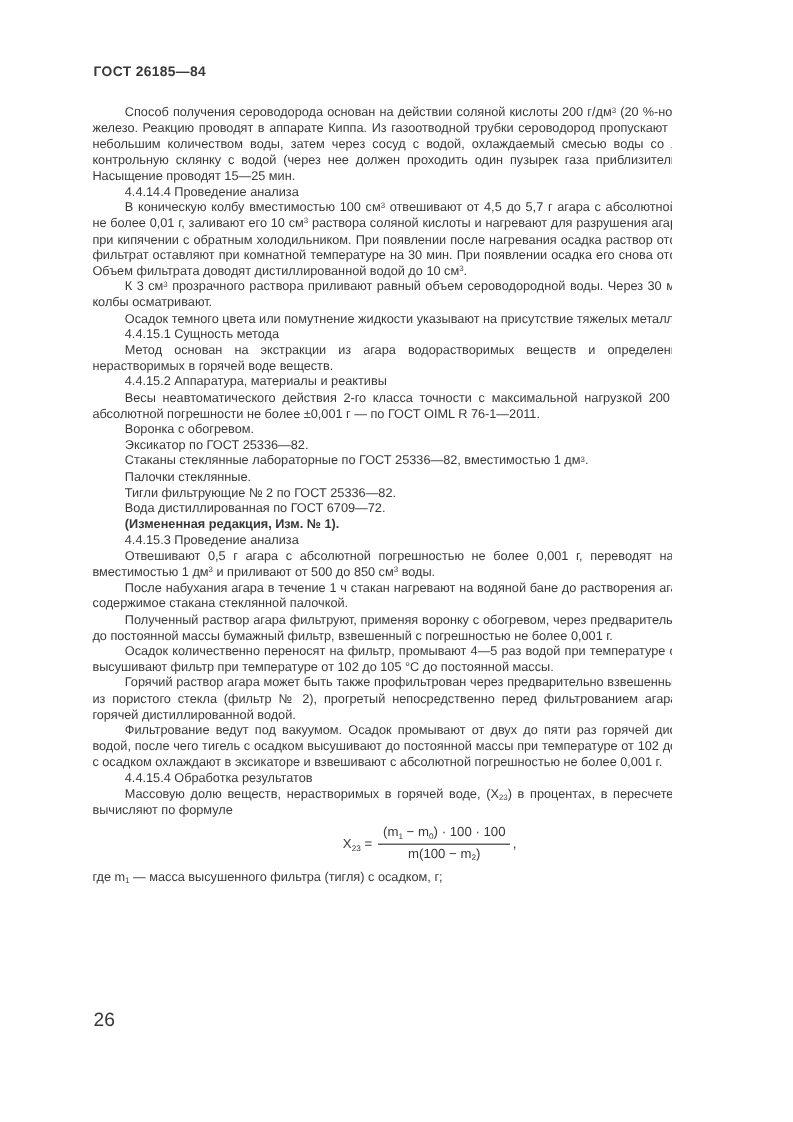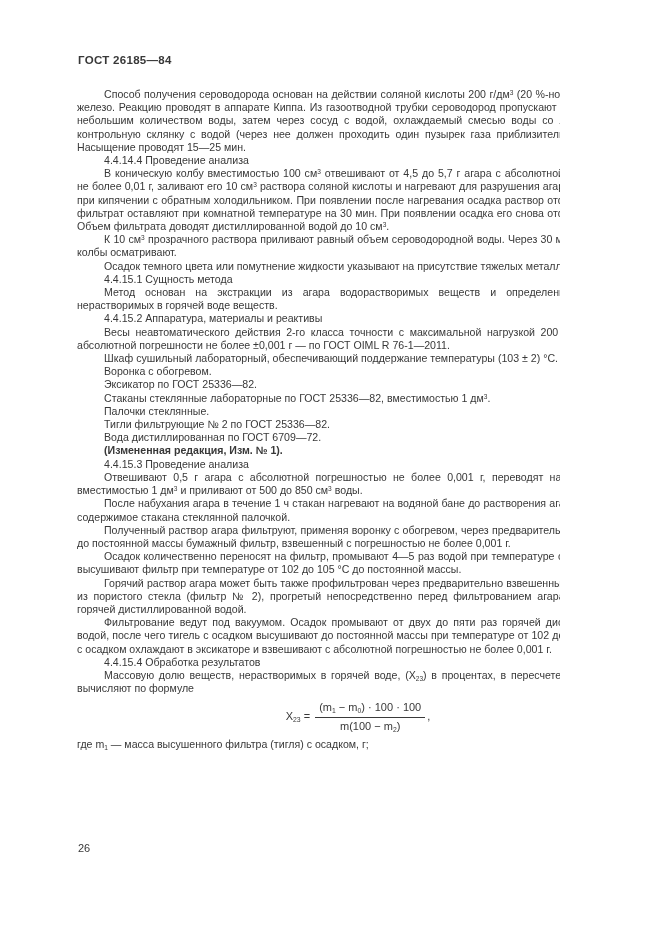--- a/index.html
+++ b/index.html
@@ -48,39 +48,38 @@
     vertical-align:middle;
     text-align:center;
     margin:0 2px;
   }
   .formula .num{display:block;border-bottom:1px solid #3a3a3a;padding:0 4px 2px;}
   .formula .den{display:block;padding-top:2px;}
   .page-number{
     position:absolute;
     left:78px;
     top:842px;
-    font-size:11px;
+    font-size:16px;
   }
 </style>
 </head>
 <body>
 
 <div class="page">
   <div class="doc-header">ГОСТ 26185—84</div>
   <div class="content">
       <p class="para indent"><span>Способ получения сероводорода основан на действии соляной кислоты 200 г/дм</span><span class="sup">3</span><span> (20 %-ной) на сернистое железо. Реакцию проводят в аппарате Киппа. Из газоотводной трубки сероводород пропускают через склянку с небольшим количеством воды, затем через сосуд с водой, охлаждаемый смесью воды со льдом, и через контрольную склянку с водой (через нее должен проходить один пузырек газа приблизительно через 2 с). Насыщение проводят 15—25 мин.</span></p>
       <p class="para indent"><span>4.4.14.4 </span><span class="it">Проведение анализа</span></p>
       <p class="para indent"><span>В коническую колбу вместимостью 100 см</span><span class="sup">3</span><span> отвешивают от 4,5 до 5,7 г агара с абсолютной погрешностью не более 0,01 г, заливают его 10 см</span><span class="sup">3</span><span> раствора соляной кислоты и нагревают для разрушения агара в течение 1 ч при кипячении с обратным холодильником. При появлении после нагревания осадка раствор отфильтровывают, фильтрат оставляют при комнатной температуре на 30 мин. При появлении осадка его снова отфильтровывают. Объем фильтрата доводят дистиллированной водой до 10 см</span><span class="sup">3</span><span>.</span></p>
-      <p class="para indent"><span>К 10 см</span><span class="sup">3</span><span> прозрачного раствора приливают равный объем сероводородной воды. Через 30 мин содержимое колбы осматривают.</span></p>
+      <p class="para indent"><span>К 3 см</span><span class="sup">3</span><span> прозрачного раствора приливают равный объем сероводородной воды. Через 30 мин содержимое колбы осматривают.</span></p>
       <p class="para indent"><span>Осадок темного цвета или помутнение жидкости указывают на присутствие тяжелых металлов в агаре.</span></p>
       <p class="para indent"><span>4.4.15.1 </span><span class="it">Сущность метода</span></p>
       <p class="para indent"><span>Метод основан на экстракции из агара водорастворимых веществ и определении оставшихся нерастворимых в горячей воде веществ.</span></p>
       <p class="para indent"><span>4.4.15.2 </span><span class="it">Аппаратура, материалы и реактивы</span></p>
       <p class="para indent"><span>Весы неавтоматического действия 2-го класса точности с максимальной нагрузкой 200 г и пределами абсолютной погрешности не более ±0,001 г — по ГОСТ OIML R 76-1—2011.</span></p>
-      <p class="para indent"><span>Шкаф сушильный лабораторный, обеспечивающий поддержание температуры (103 ± 2) °С.</span></p>
       <p class="para indent"><span>Воронка с обогревом.</span></p>
       <p class="para indent"><span>Эксикатор по ГОСТ 25336—82.</span></p>
       <p class="para indent"><span>Стаканы стеклянные лабораторные по ГОСТ 25336—82, вместимостью 1 дм</span><span class="sup">3</span><span>.</span></p>
       <p class="para indent"><span>Палочки стеклянные.</span></p>
       <p class="para indent"><span>Тигли фильтрующие № 2 по ГОСТ 25336—82.</span></p>
       <p class="para indent"><span>Вода дистиллированная по ГОСТ 6709—72.</span></p>
       <p class="para indent"><span class="bd">(Измененная редакция, Изм. № 1).</span></p>
       <p class="para indent"><span>4.4.15.3 </span><span class="it">Проведение анализа</span></p>
       <p class="para indent"><span>Отвешивают 0,5 г агара с абсолютной погрешностью не более 0,001 г, переводят навеску в стакан вместимостью 1 дм</span><span class="sup">3</span><span> и приливают от 500 до 850 см</span><span class="sup">3</span><span> воды.</span></p>
       <p class="para indent"><span>После набухания агара в течение 1 ч стакан нагревают на водяной бане до растворения агара, помешивая содержимое стакана стеклянной палочкой.</span></p>

